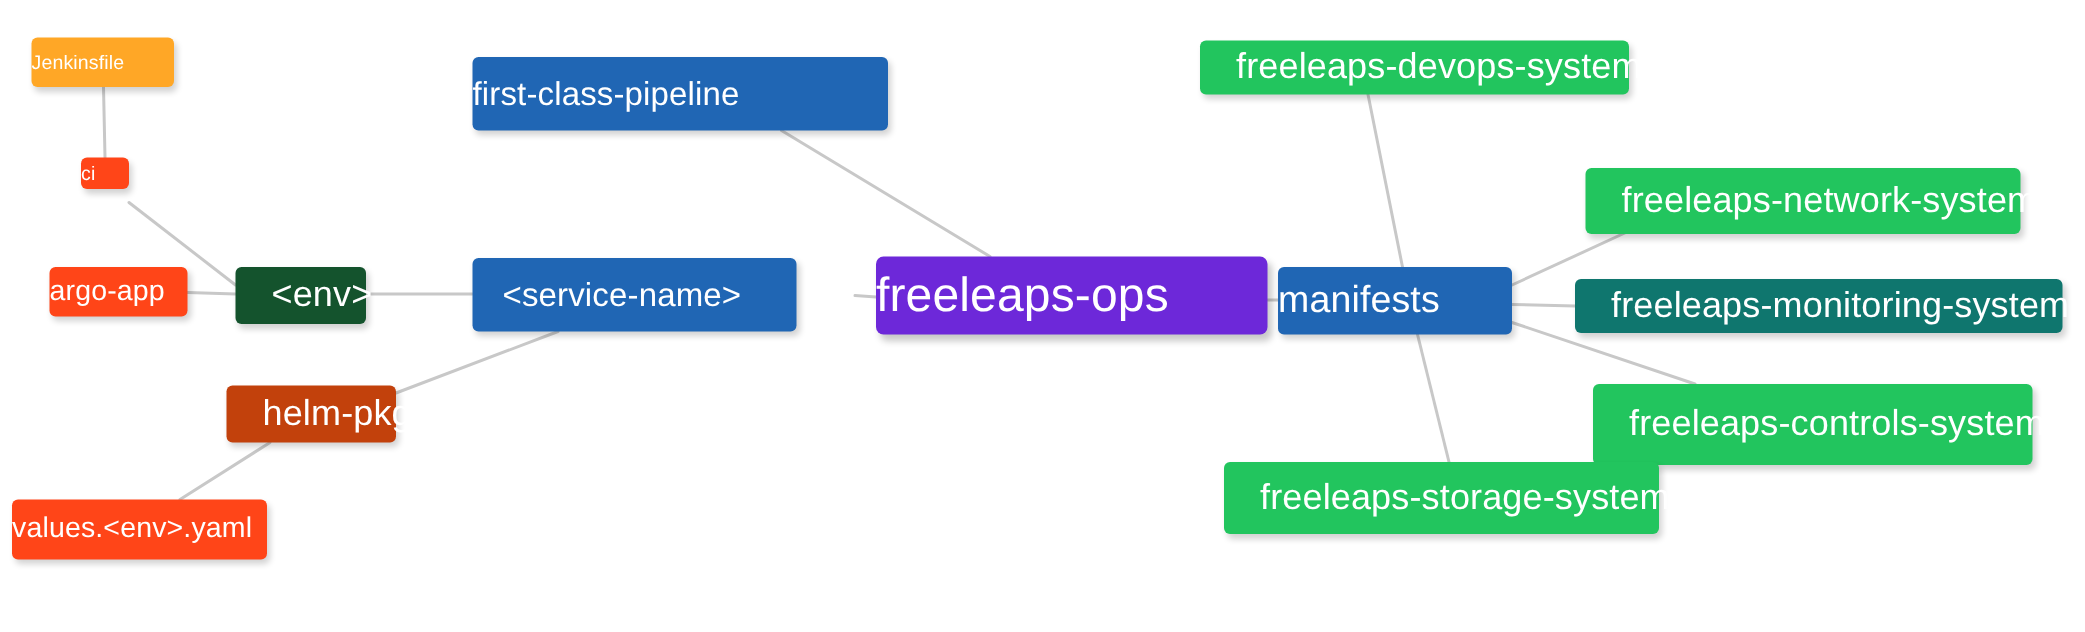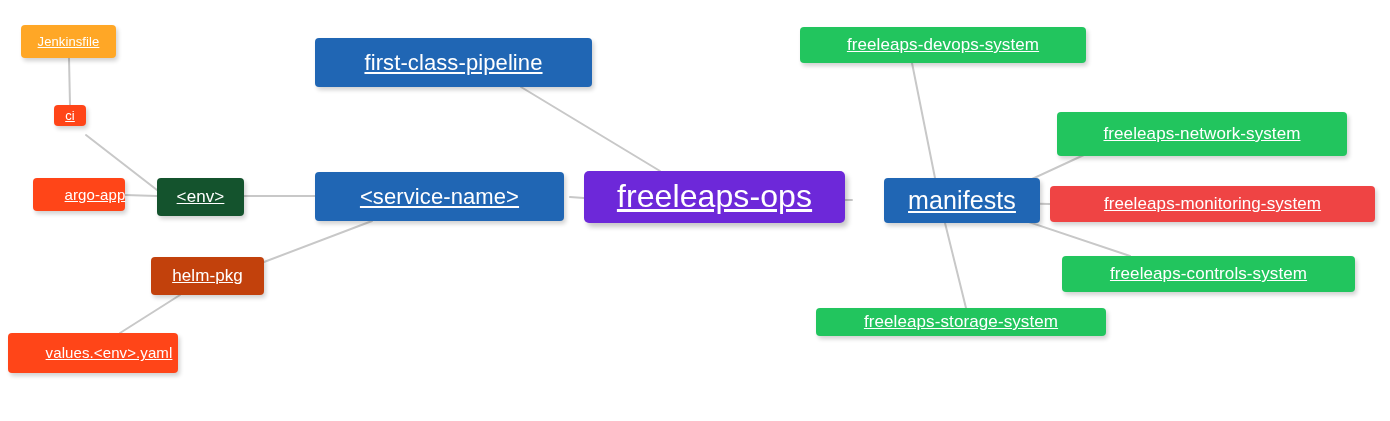--- a/index.html
+++ b/index.html
@@ -25,38 +25,37 @@
     top: 0;
     width: 1390px;
     height: 421px;
     pointer-events: none;
   }
   .node {
     position: absolute;
     box-sizing: border-box;
     display: flex;
     align-items: center;
-    justify-content: center;
+    justify-content: flex-start;
     border-radius: 4px;
     color: #ffffff;
     text-align: center;
     white-space: nowrap;
     line-height: 1.05;
     letter-spacing: 0.1px;
     box-shadow: 2px 3px 4px rgba(0,0,0,0.18);
     user-select: none;
-    text-decoration: underline;
   }
   .node.root {
     border-radius: 5px;
     box-shadow: 3px 4px 5px rgba(0,0,0,0.22);
   }
   .node.sm  { font-size: 13px; }
-  .node.ms  { font-size: 15px; padding-left: 32px; }
-  .node.md  { font-size: 17px; }
+  .node.ms  { font-size: 19px; }
+  .node.md  { font-size: 24px; padding-left: 24px; }
   .node.lg  { font-size: 25px; }
   .node.xl  { font-size: 22px; }
   .node.xxl { font-size: 32px; }
 </style>
 </head>
 <body>
 
 <div id="canvas">
   <svg id="edge-layer" viewBox="0 0 1390 421" width="1390" height="421" xmlns="http://www.w3.org/2000/svg">
       <line x1="69" y1="58" x2="70" y2="105" stroke="#c8c8c8" stroke-width="2" stroke-linecap="round"></line>
@@ -89,38 +88,38 @@
       </div>
       <div class="node md" style="left: 151px; top: 257px; width: 113px; height: 38px; background: #c2410c;">
         <span>helm-pkg</span>
       </div>
       <div class="node ms" style="left: 8px; top: 333px; width: 170px; height: 40px; background: rgb(255, 69, 24);">
         <span>values.&lt;env&gt;.yaml</span>
       </div>
       <div class="node xl" style="left: 315px; top: 38px; width: 277px; height: 49px; background: rgb(32, 102, 180);">
         <span>first-class-pipeline</span>
       </div>
-      <div class="node xl" style="left: 315px; top: 172px; width: 249px; height: 49px; background: rgb(32, 102, 180);">
+      <div class="node xl" style="left: 315px; top: 172px; width: 216px; height: 49px; background: rgb(32, 102, 180); padding-left: 20px;">
         <span>&lt;service-name&gt;</span>
       </div>
       <div class="node xxl root" style="left: 584px; top: 171px; width: 261px; height: 52px; background: #6d28d9;">
         <span>freeleaps-ops</span>
       </div>
-      <div class="node lg" style="left: 852px; top: 178px; width: 156px; height: 45px; background: rgb(32, 102, 180); margin-left: 32px;">
+      <div class="node lg" style="left: 852px; top: 178px; width: 156px; height: 45px; background: rgb(32, 102, 180);">
         <span>manifests</span>
       </div>
       <div class="node md" style="left: 800px; top: 27px; width: 286px; height: 36px; background: rgb(34, 197, 94);">
         <span>freeleaps-devops-system</span>
       </div>
       <div class="node md" style="left: 1057px; top: 112px; width: 290px; height: 44px; background: rgb(34, 197, 94);">
         <span>freeleaps-network-system</span>
       </div>
-      <div class="node md" style="left: 1050px; top: 186px; width: 325px; height: 36px; background: #ef4444;">
+      <div class="node md" style="left: 1050px; top: 186px; width: 325px; height: 36px; background: #0f766e;">
         <span>freeleaps-monitoring-system</span>
       </div>
-      <div class="node md" style="left: 1062px; top: 256px; width: 293px; height: 36px; background: rgb(34, 197, 94);">
+      <div class="node md" style="left: 1062px; top: 256px; width: 293px; height: 54px; background: rgb(34, 197, 94);">
         <span>freeleaps-controls-system</span>
       </div>
-      <div class="node md" style="left: 816px; top: 308px; width: 290px; height: 28px; background: rgb(34, 197, 94);">
+      <div class="node md" style="left: 816px; top: 308px; width: 290px; height: 48px; background: rgb(34, 197, 94);">
         <span>freeleaps-storage-system</span>
       </div>
     </div>
 </div>
 
 </body></html>

